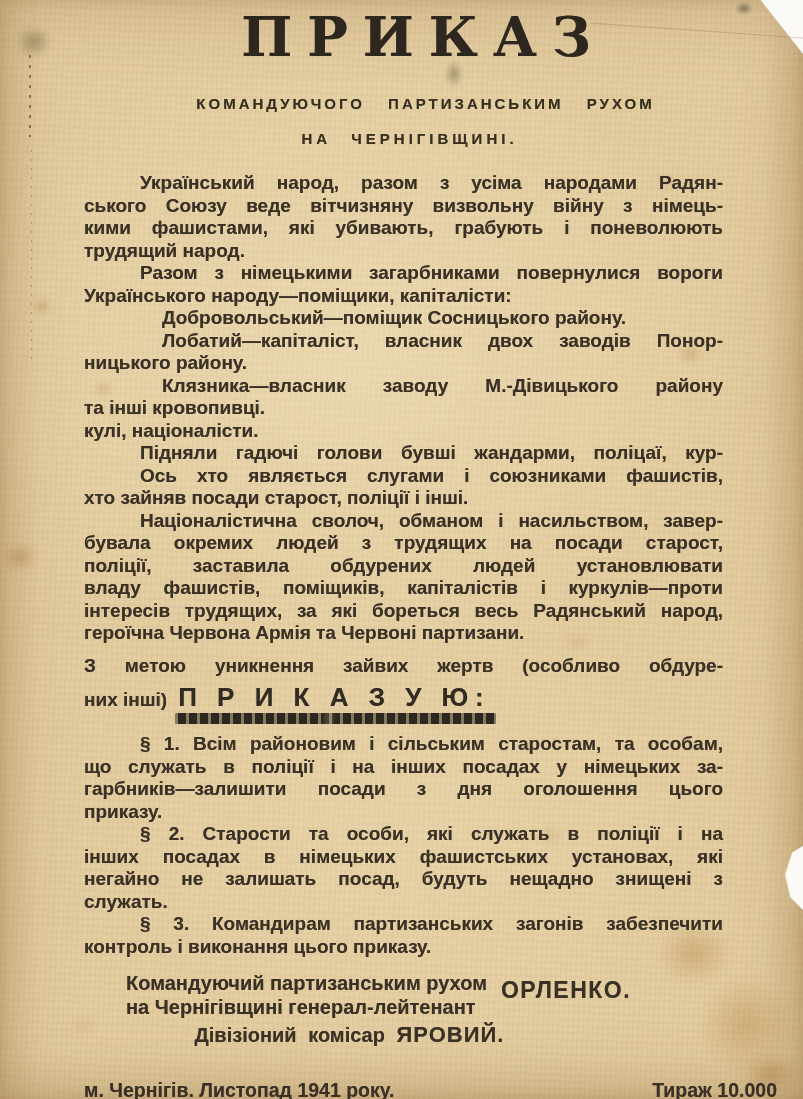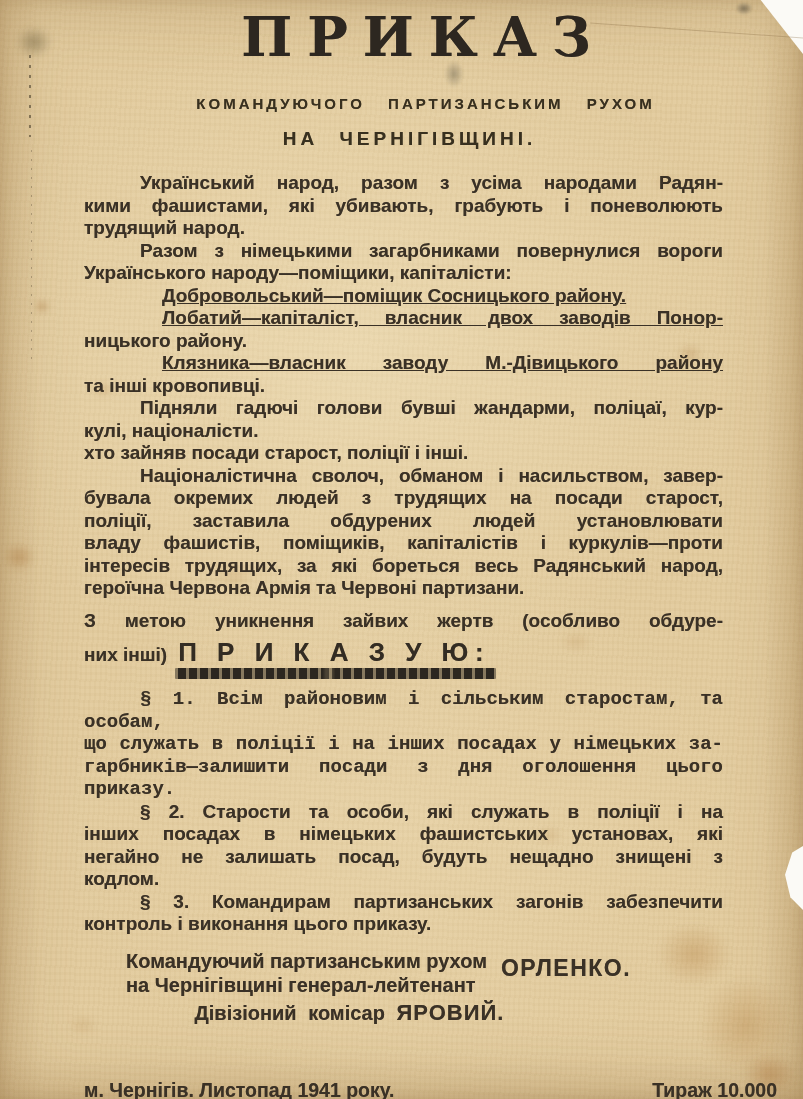--- a/index.html
+++ b/index.html
@@ -38,31 +38,31 @@
   .title{
     font-family:"DejaVu Serif",serif;font-weight:bold;color:#2d2720;
     font-size:54px;line-height:62px;letter-spacing:15px;text-align:center;
     transform:translateX(20px);white-space:nowrap;
   }
   .subtitle1{
     margin-top:24px;font-size:15px;line-height:24px;letter-spacing:3px;word-spacing:16px;
     text-align:center;transform:translateX(22px);white-space:nowrap;color:#38301f;
   }
   .subtitle2{
-    margin-top:11px;font-size:19px;line-height:24px;letter-spacing:4px;word-spacing:12px;
+    margin-top:11px;font-size:15px;line-height:24px;letter-spacing:4px;word-spacing:12px;
     text-align:center;transform:translateX(6px);white-space:nowrap;color:#38301f;
   }
   .body-text{margin-top:21px;font-size:19px;line-height:22.5px;}
   .para{margin:0;}
   .para.section{}
-  .para.section.first-section{margin-top:2px;font-family:Liberation Mono, monospace;}
+  .para.section.first-section{margin-top:2px;}
   .line{text-align:justify;text-align-last:left;}
   .line.jline{text-align-last:justify;}
   .para.normal .line.first,.para.section .line.first{text-indent:56px;}
-  .para.list .line.first{text-indent:78px;text-decoration:underline;}
+  .para.list .line.first{text-indent:78px;}
   .para.order{margin-top:10px;margin-bottom:17px;}
   .orderline{margin-top:4px;line-height:32px;white-space:nowrap;}
   .decree{
     position:relative;font-size:26px;letter-spacing:6.5px;margin-left:11px;color:#332c23;
   }
   .decree::after{
     content:"";position:absolute;left:-3px;right:-6px;bottom:-12px;height:11px;
     background:
       repeating-linear-gradient(90deg, rgba(226,203,157,0.5) 0 3px, rgba(0,0,0,0) 3px 11px),
       linear-gradient(90deg,#2c2720 0 46%,#4a4234 47% 49%,#2c2720 50% 100%);
@@ -108,43 +108,45 @@
   <div class="stain" style="left:68px;top:1015px;width:30px;height:20px;background:radial-gradient(ellipse, rgba(170,120,60,0.18), rgba(170,120,60,0) 70%);"></div>
 
   <div class="doc">
     <div class="title">ПРИКАЗ</div>
     <div class="subtitle1">КОМАНДУЮЧОГО ПАРТИЗАНСЬКИМ РУХОМ</div>
     <div class="subtitle2">НА ЧЕРНІГІВЩИНІ.</div>
 
     <div class="body-text" id="body-container">
         <div class="para normal">
           <div class="line first jline">Український народ, разом з усіма народами Радян-</div>
+          <div class="line jline">ського Союзу веде вітчизняну визвольну війну з німець-</div>
           <div class="line jline">кими фашистами, які убивають, грабують і поневолюють</div>
           <div class="line last">трудящий народ.</div>
         </div>
         <div class="para normal">
           <div class="line first jline">Разом з німецькими загарбниками повернулися вороги</div>
           <div class="line last">Українського народу—поміщики, капіталісти:</div>
         </div>
         <div class="para list">
           <div class="line first last">Добровольський—поміщик Сосницького району.</div>
         </div>
         <div class="para list">
           <div class="line first jline">Лобатий—капіталіст, власник двох заводів Понор-</div>
           <div class="line last">ницького району.</div>
         </div>
         <div class="para list">
           <div class="line first jline">Клязника—власник заводу М.-Дівицького району</div>
           <div class="line last">та інші кровопивці.</div>
         </div>
         <div class="para normal">
+          <div class="line last">кулі, націоналісти.</div>
           <div class="line first jline">Підняли гадючі голови бувші жандарми, поліцаї, кур-</div>
-          <div class="line last">кулі, націоналісти.</div>
         </div>
         <div class="para normal">
+          <div class="line first jline">Ось хто являється слугами і союзниками фашистів,</div>
           <div class="line last">хто зайняв посади старост, поліції і інші.</div>
         </div>
         <div class="para normal">
           <div class="line first jline">Націоналістична сволоч, обманом і насильством, завер-</div>
           <div class="line jline">бувала окремих людей з трудящих на посади старост,</div>
           <div class="line jline">поліції, заставила обдурених людей установлювати</div>
           <div class="line jline">владу фашистів, поміщиків, капіталістів і куркулів—проти</div>
           <div class="line jline">інтересів трудящих, за які бореться весь Радянський народ,</div>
           <div class="line last">героїчна Червона Армія та Червоні партизани.</div>
         </div>
@@ -155,21 +157,21 @@
         <div class="para section first-section">
           <div class="line first jline">§ 1. Всім районовим і сільським старостам, та особам,</div>
           <div class="line jline">що служать в поліції і на інших посадах у німецьких за-</div>
           <div class="line jline">гарбників—залишити посади з дня оголошення цього</div>
           <div class="line last">приказу.</div>
         </div>
         <div class="para section">
           <div class="line first jline">§ 2. Старости та особи, які служать в поліції і на</div>
           <div class="line jline">інших посадах в німецьких фашистських установах, які</div>
           <div class="line jline">негайно не залишать посад, будуть нещадно знищені з</div>
-          <div class="line last">кодлом.</div>
+          <div class="line last">служать.</div>
         </div>
         <div class="para section">
           <div class="line first jline">§ 3. Командирам партизанських загонів забезпечити</div>
           <div class="line last">контроль і виконання цього приказу.</div>
         </div>
       </div>
 
     <div class="sig">
       <div class="sig-left">
         <div>Командуючий партизанським рухом</div>

